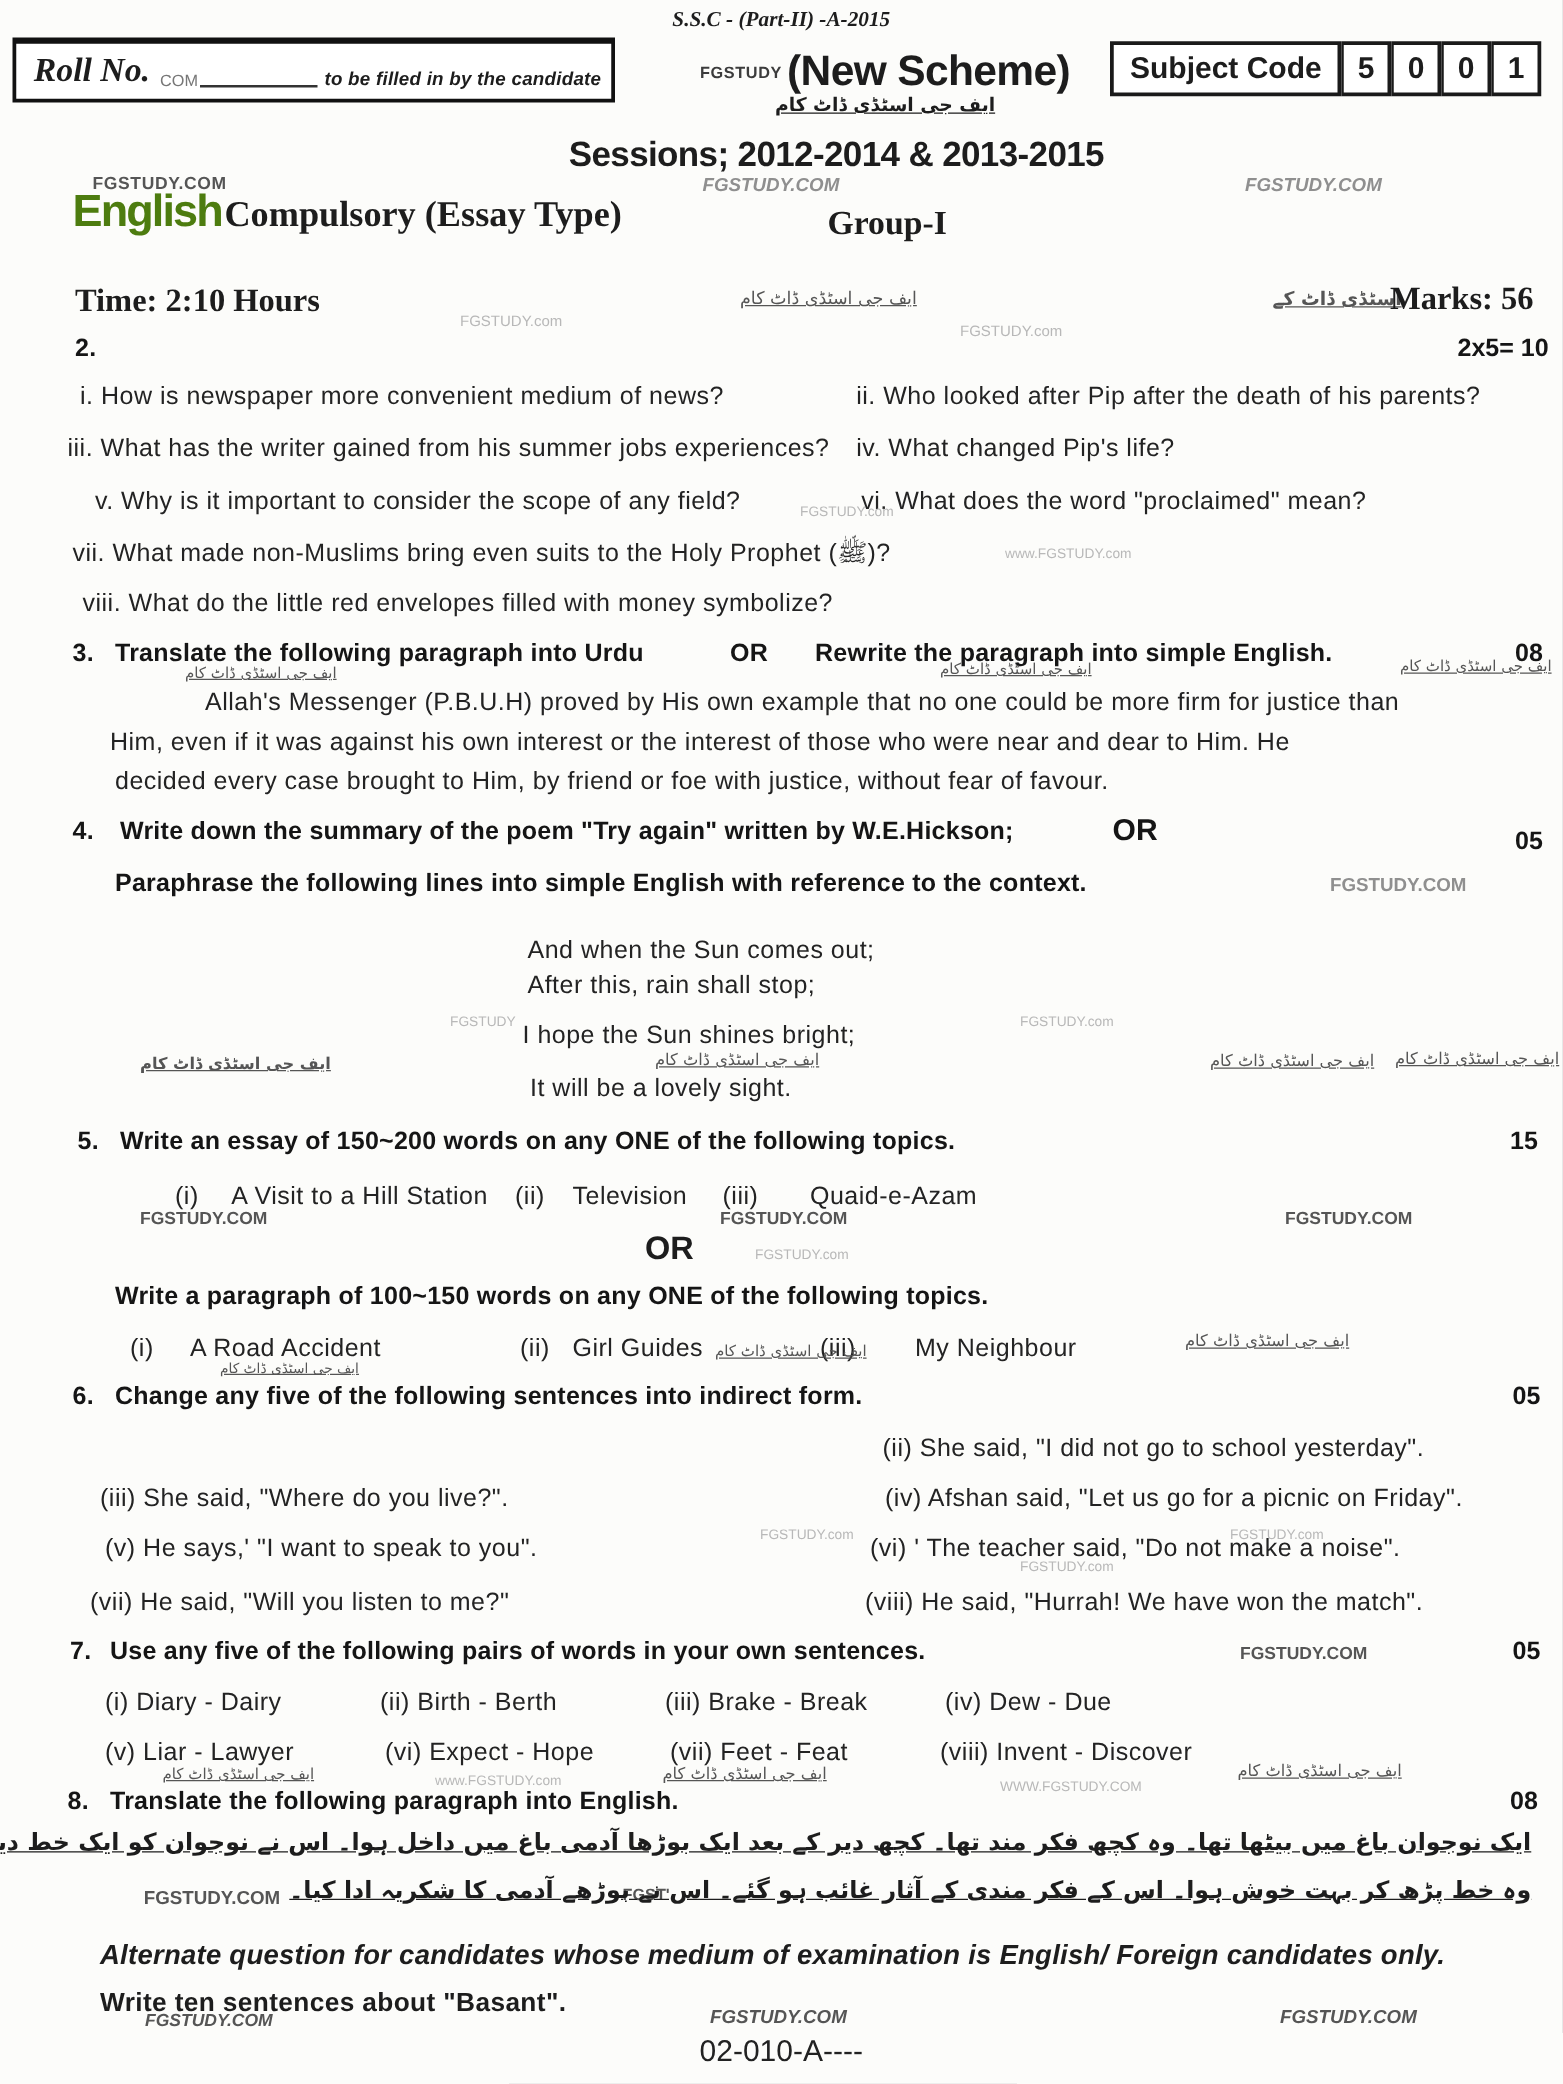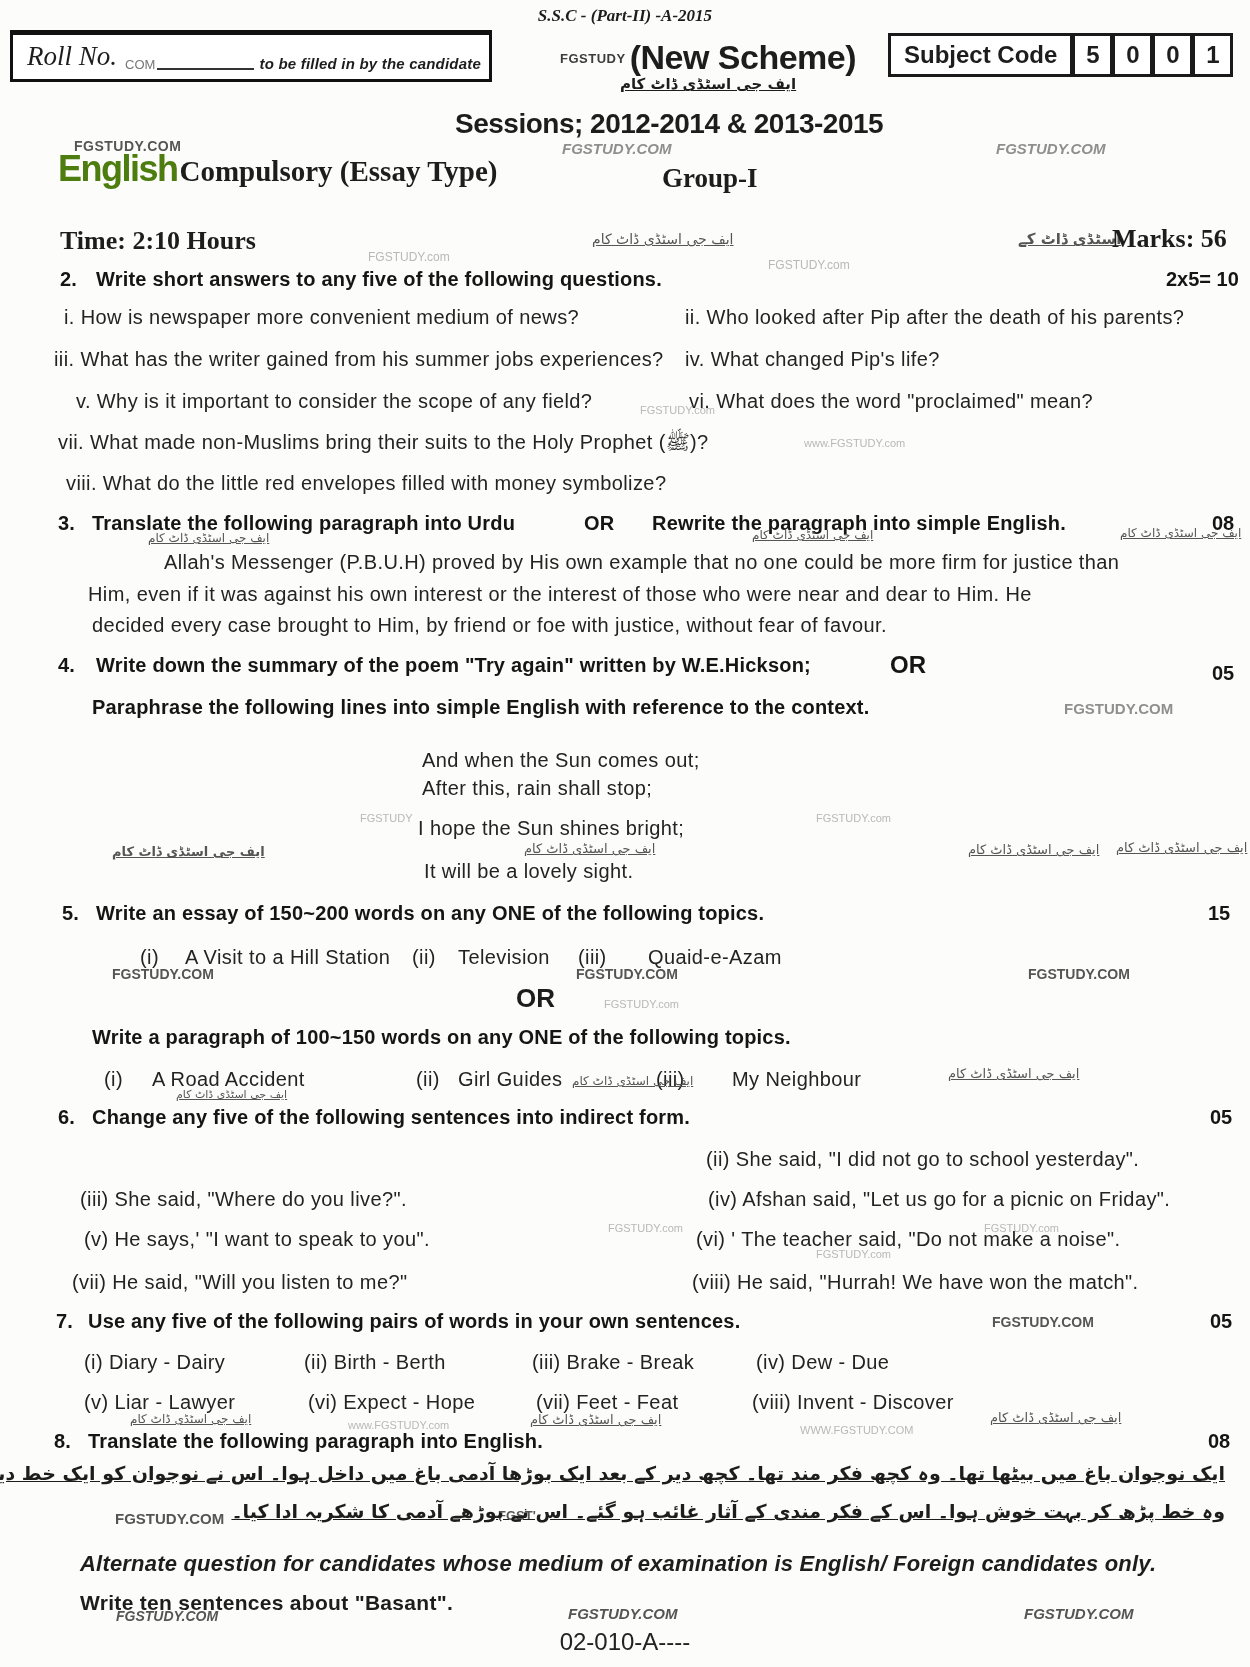--- a/index.html
+++ b/index.html
@@ -20,21 +20,21 @@
   .item{font-size:20px;letter-spacing:0.4px;color:#232323;}
   .marksv{font-size:20px;font-weight:bold;color:#151515;}
   .row{position:absolute;left:0;width:1250px;height:26px;}
   .row .l,.row .r{position:absolute;top:0;white-space:nowrap;}
   
   .rollbox{
     top:30px;left:10px;width:482px;height:52px;background:#fff;
     border:3px solid #111;border-top-width:5px;box-sizing:border-box;
     display:flex;align-items:flex-end;padding:4px 8px 7px 14px;white-space:nowrap;
   }
-  .rolllabel{font-size:27px;font-weight:normal;font-style:italic;}
+  .rolllabel{font-size:27px;font-weight:bold;font-style:italic;}
   .rollwm{font-size:13px;color:#777;margin-left:8px;}
   .rollline{display:inline-block;width:120px;border-bottom:2px solid #333;height:14px;margin:0 6px 2px 2px;}
   .rollnote{font-size:15px;font-weight:bold;font-style:italic;letter-spacing:0.2px;}
   
   .codebox{top:33px;left:888px;display:flex;align-items:stretch;}
   .codelabel{border:3px solid #1a1a1a;background:#fff;display:flex;align-items:center;
     padding:0 13px;font-weight:bold;font-size:24px;height:44px;box-sizing:border-box;}
   .codecell{border:3px solid #1a1a1a;border-left-width:2px;background:#fff;width:40px;height:44px;
     box-sizing:border-box;display:flex;align-items:center;justify-content:center;
     font-weight:bold;font-size:24px;}
@@ -84,38 +84,37 @@
 
   <div class="abs serif b" style="top:226px;left:60px;font-size:26px;">Time: 2:10 Hours</div>
   <div class="abs urdu wmd" style="top:230px;left:1018px;font-size:15px;font-weight:bold;">اسٹڈی ڈاٹ کے</div>
   <div class="abs serif b" style="top:224px;left:1112px;font-size:26px;">Marks: 56</div>
   <div class="abs urdu wmd" style="top:231px;left:592px;font-size:14px;">ایف جی اسٹڈی ڈاٹ کام</div>
   <div class="abs wmf" style="top:250px;left:368px;font-size:12px;">FGSTUDY.com</div>
   <div class="abs wmf" style="top:258px;left:768px;font-size:12px;">FGSTUDY.com</div>
 
   <div class="abs row" style="top:268px;">
     <span class="l qhead" style="left:60px;">2.</span>
-    <span class="l qhead" style="left:96px;">Write short answers to any five of the following questions.</span>
     <span class="r marksv" style="left:1166px;">2x5= 10</span>
   </div>
   <div class="abs row" style="top:306px;">
     <span class="l item" style="left:64px;">i.  How is newspaper more convenient medium of news?</span>
     <span class="r item" style="left:685px;">ii.  Who looked after Pip after the death of his parents?</span>
   </div>
   <div class="abs row" style="top:348px;">
     <span class="l item" style="left:54px;">iii.  What has the writer gained from his summer jobs experiences?</span>
     <span class="r item" style="left:685px;">iv.  What changed Pip's life?</span>
   </div>
   <div class="abs row" style="top:390px;">
     <span class="l item" style="left:76px;">v.  Why is it important to consider the scope of any field?</span>
     <span class="r item" style="left:689px;">vi.  What does the word "proclaimed" mean?</span>
   </div>
   <div class="abs wmf" style="top:404px;left:640px;font-size:11px;">FGSTUDY.com</div>
   <div class="abs row" style="top:430px;">
-    <span class="l item" style="left:58px;">vii.   What made non-Muslims bring their suits to the Holy Prophet (ﷺ)?</span>
+    <span class="l item" style="left:58px;">vii.   What made non-Muslims bring even suits to the Holy Prophet (ﷺ)?</span>
   </div>
   <div class="abs wmf" style="top:437px;left:804px;font-size:11px;">www.FGSTUDY.com</div>
   <div class="abs row" style="top:472px;margin-left:26px;">
     <span class="l item" style="left:40px;">viii.   What do the little red envelopes filled with money symbolize?</span>
   </div>
 
   <div class="abs row" style="top:512px;">
     <span class="l qhead" style="left:58px;">3.</span>
     <span class="l qhead" style="left:92px;">Translate the following paragraph into Urdu</span>
     <span class="l qhead" style="left:584px;">OR</span>

